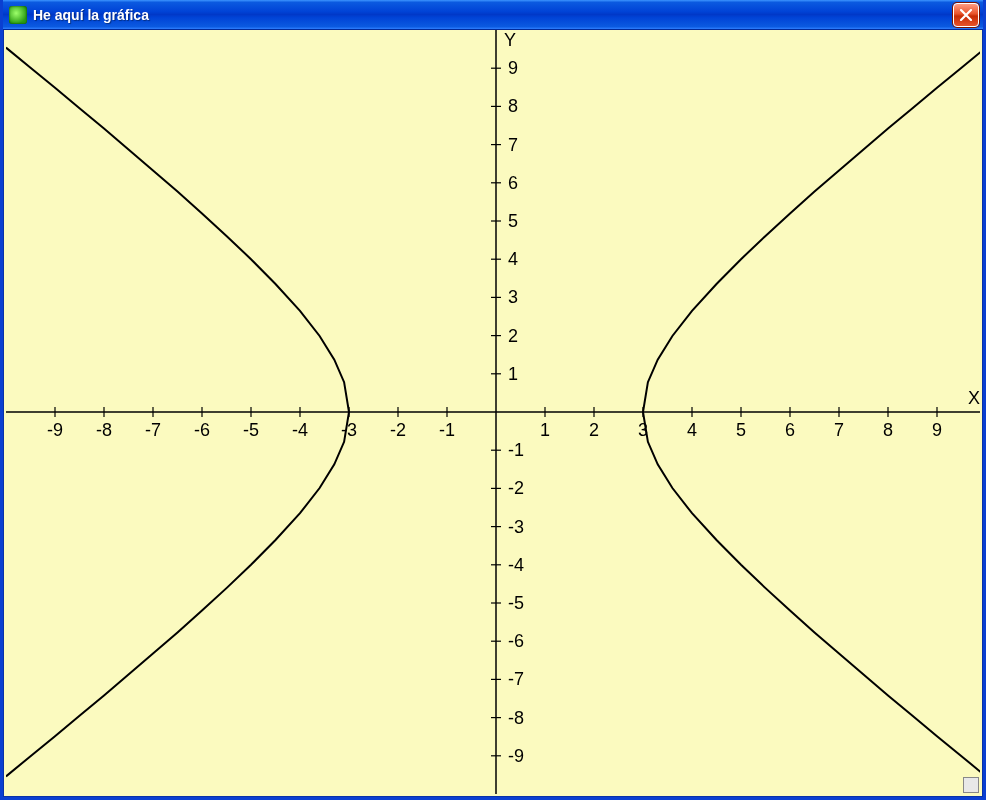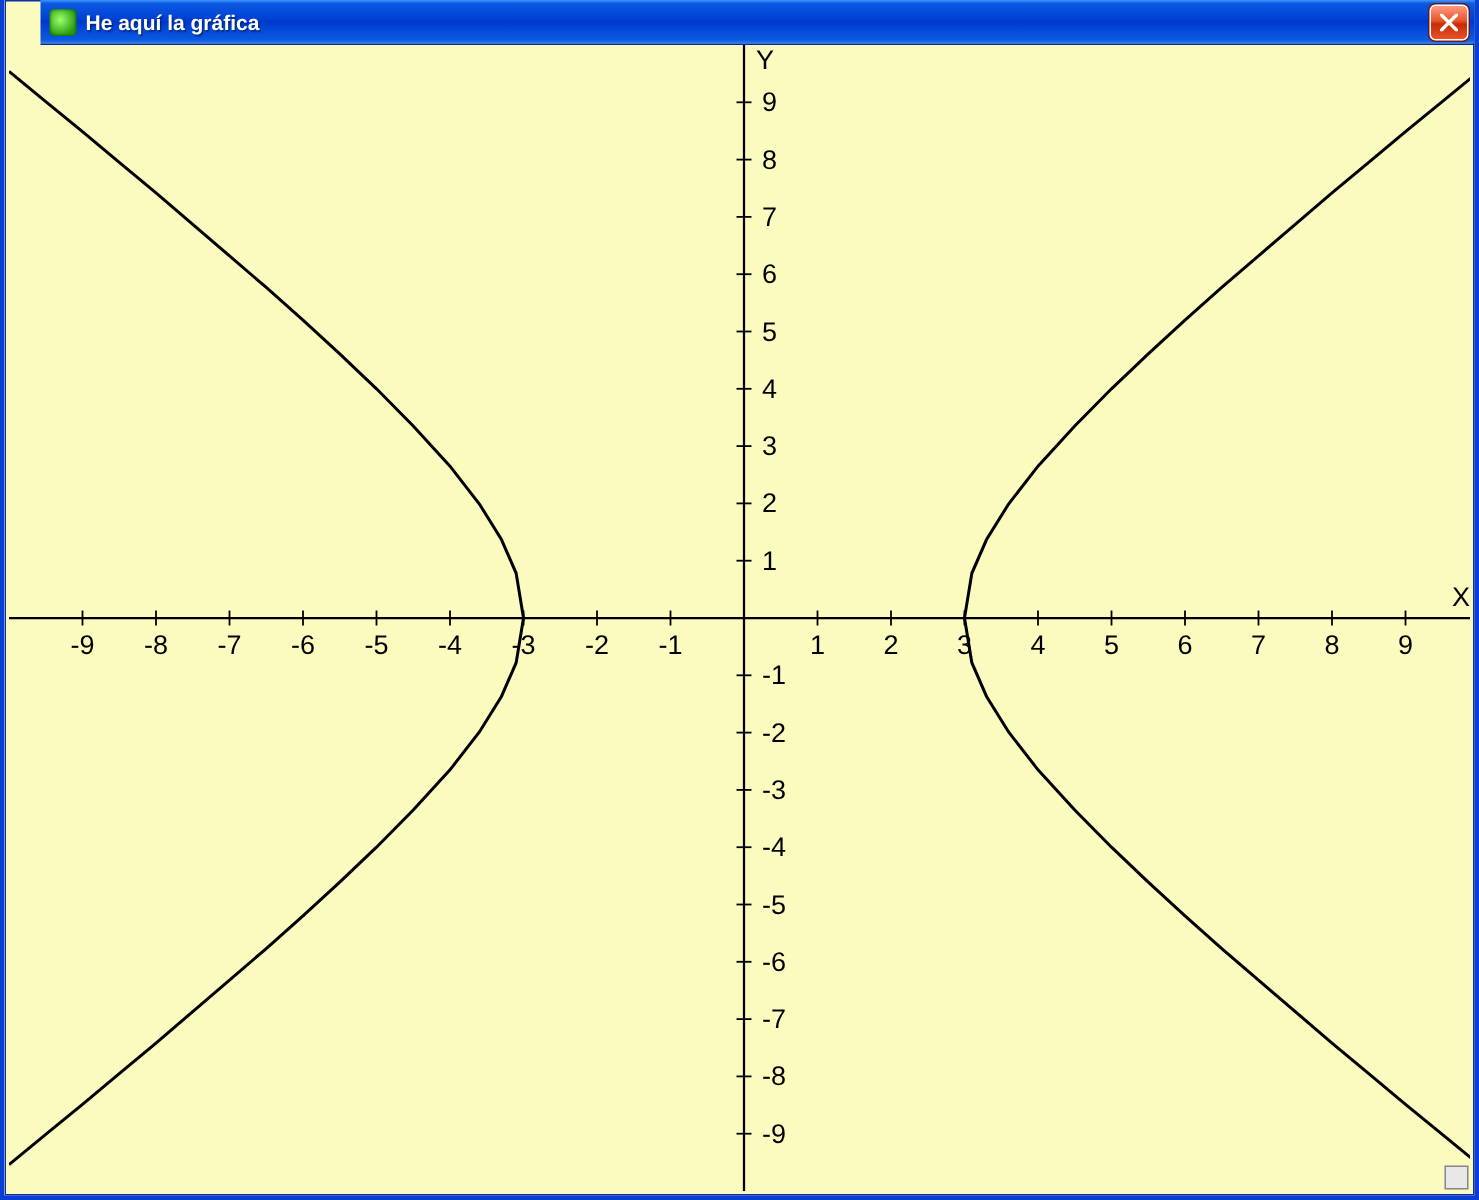--- a/index.html
+++ b/index.html
@@ -13,21 +13,20 @@
   }
   .window {
     width: 986px;
     height: 800px;
     border: 3px solid #0a3fd1;
     border-top: none;
     box-sizing: border-box;
     background: #fbfabf;
     position: relative;
     box-shadow: 0 0 0 1px #0831a8 inset;
-    padding-left: 24px;
   }
   .titlebar {
     height: 30px;
     background: linear-gradient(to bottom, #3d95ff 0%, #0b5ae0 8%, #0043d6 40%, #0038c8 50%, #0043d6 60%, #0b5ae0 92%, #2f7fff 100%);
     display: flex;
     align-items: center;
     padding: 0 4px 0 6px;
     box-sizing: border-box;
     color: #fff;
     position: relative;

